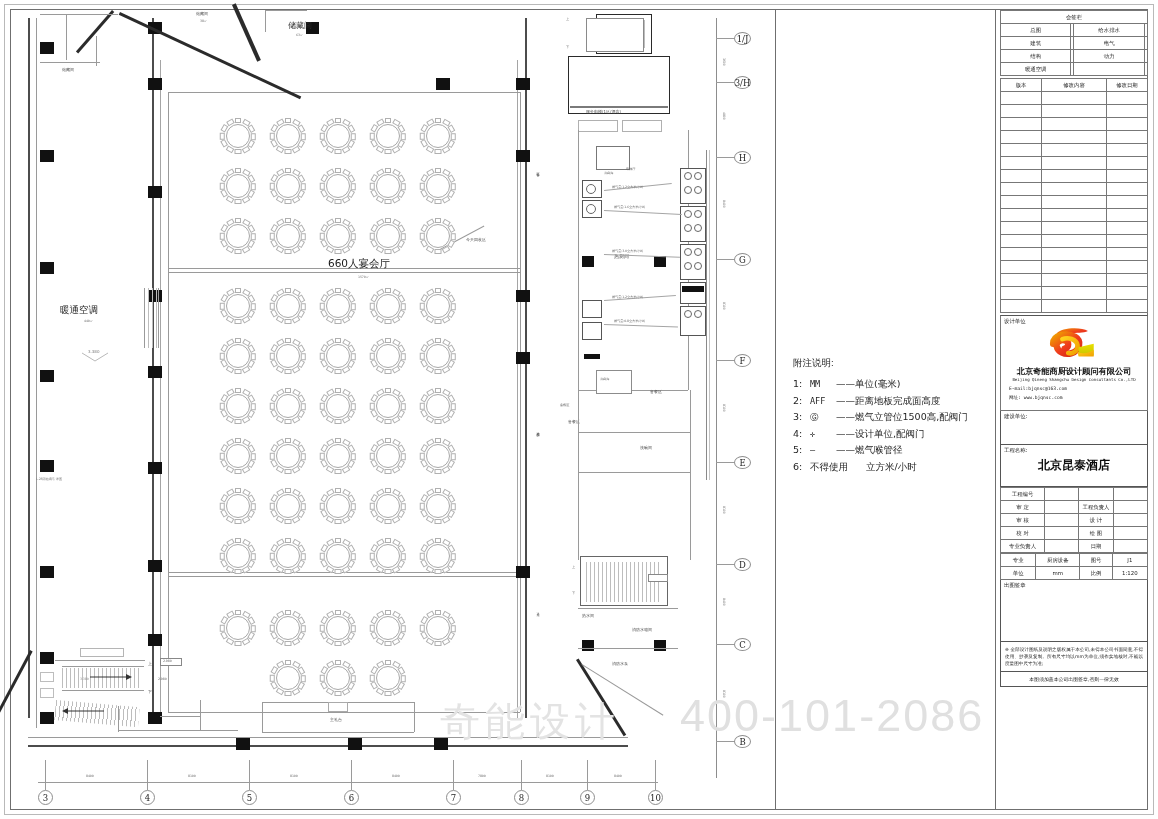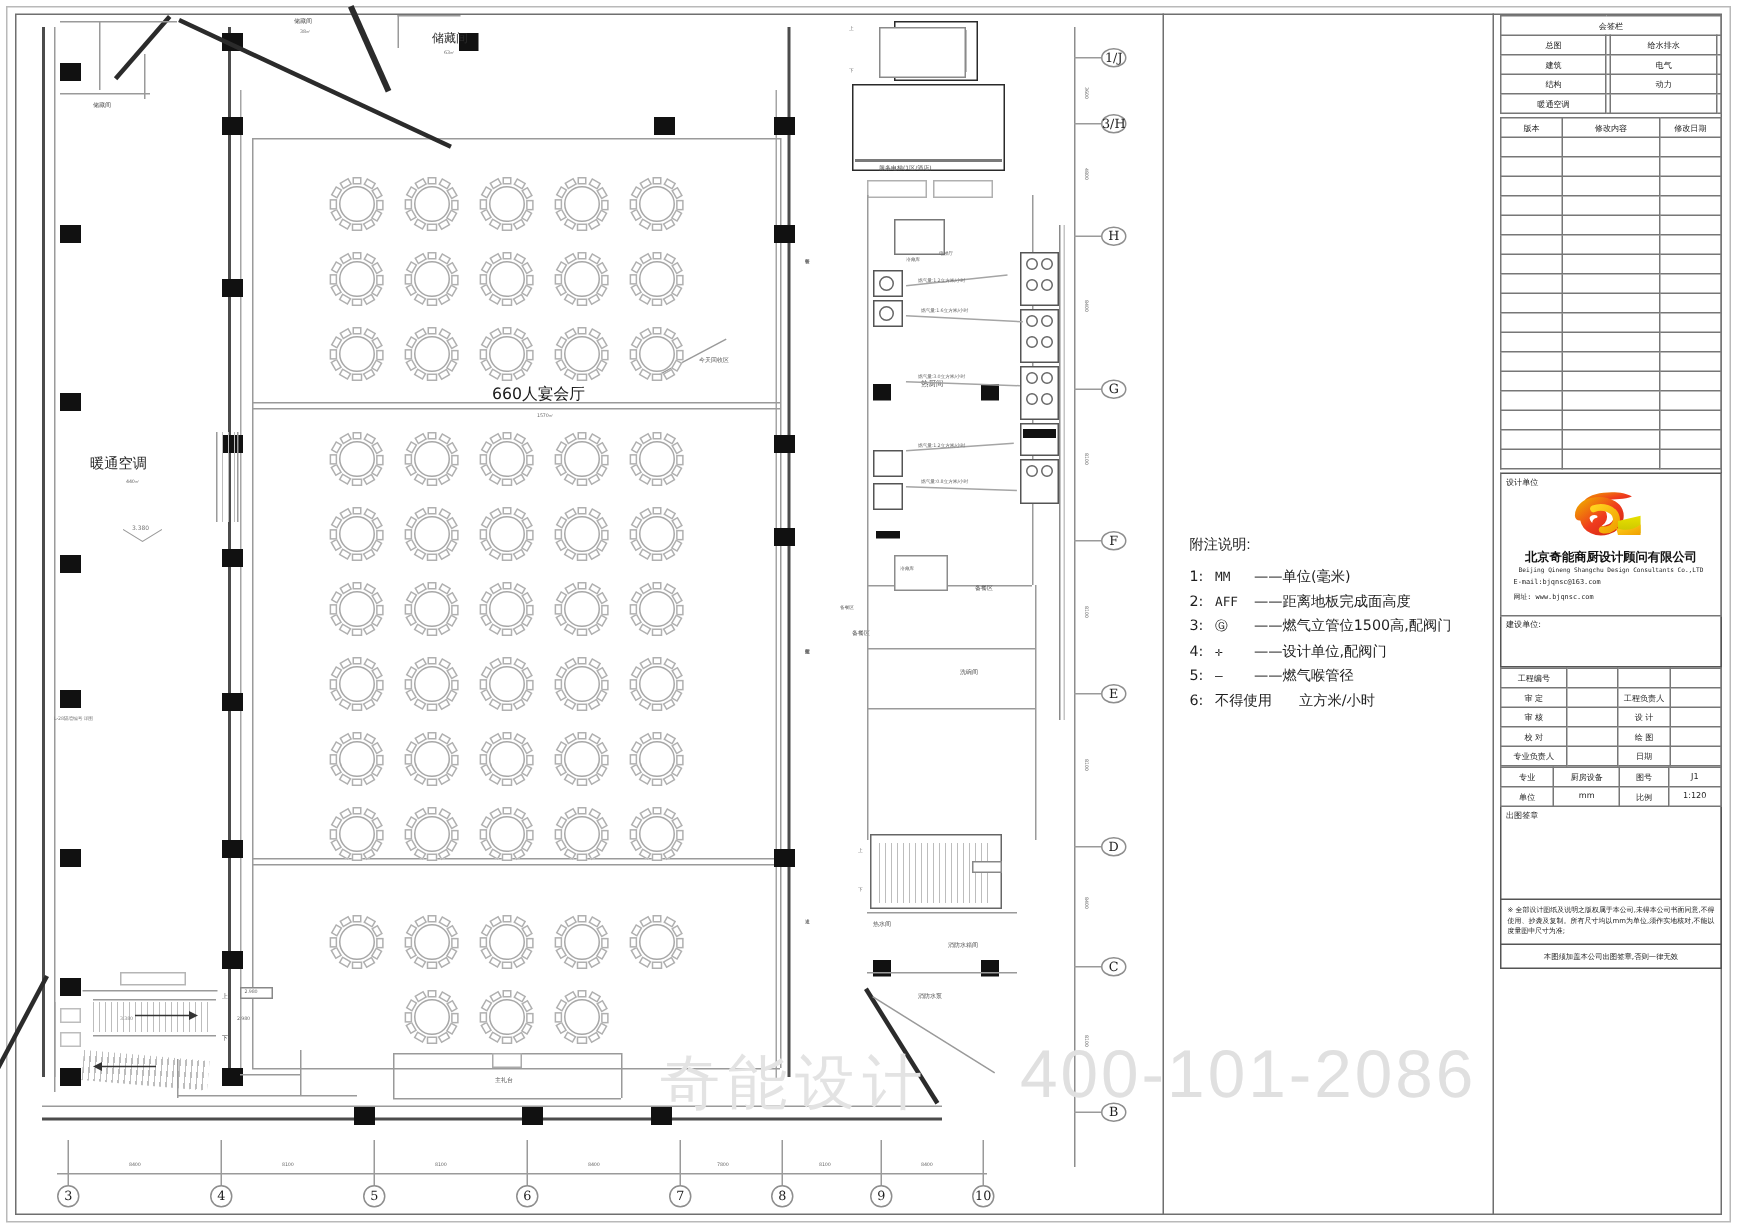--- a/index.html
+++ b/index.html
@@ -1504,20 +1504,24 @@
       <div class="co-cn">北京奇能商厨设计顾问有限公司</div>
       <div class="co-en">Beijing Qineng Shangchu Design Consultants Co.,LTD</div>
       <div class="co-ml">E-mail:bjqnsc@163.com</div>
       <div class="co-web">网址: www.bjqnsc.com</div>
     </div>
 
     <div class="tb-sec" style="height:34px;">
       <div class="box-lbl">建设单位:</div>
     </div>
 
+    <div class="tb-sec" style="height:42px;">
+      <div class="box-lbl">工程名称:</div>
+      <div class="proj-name">北京昆泰酒店</div>
+    </div>
 
     <table>
       <tbody>
           <tr>
         <td style="width:30%">工程编号</td>
         <td style="width:23%"></td>
         <td style="width:24%"></td>
         <td style="width:23%"></td>
       </tr>
       <tr>

